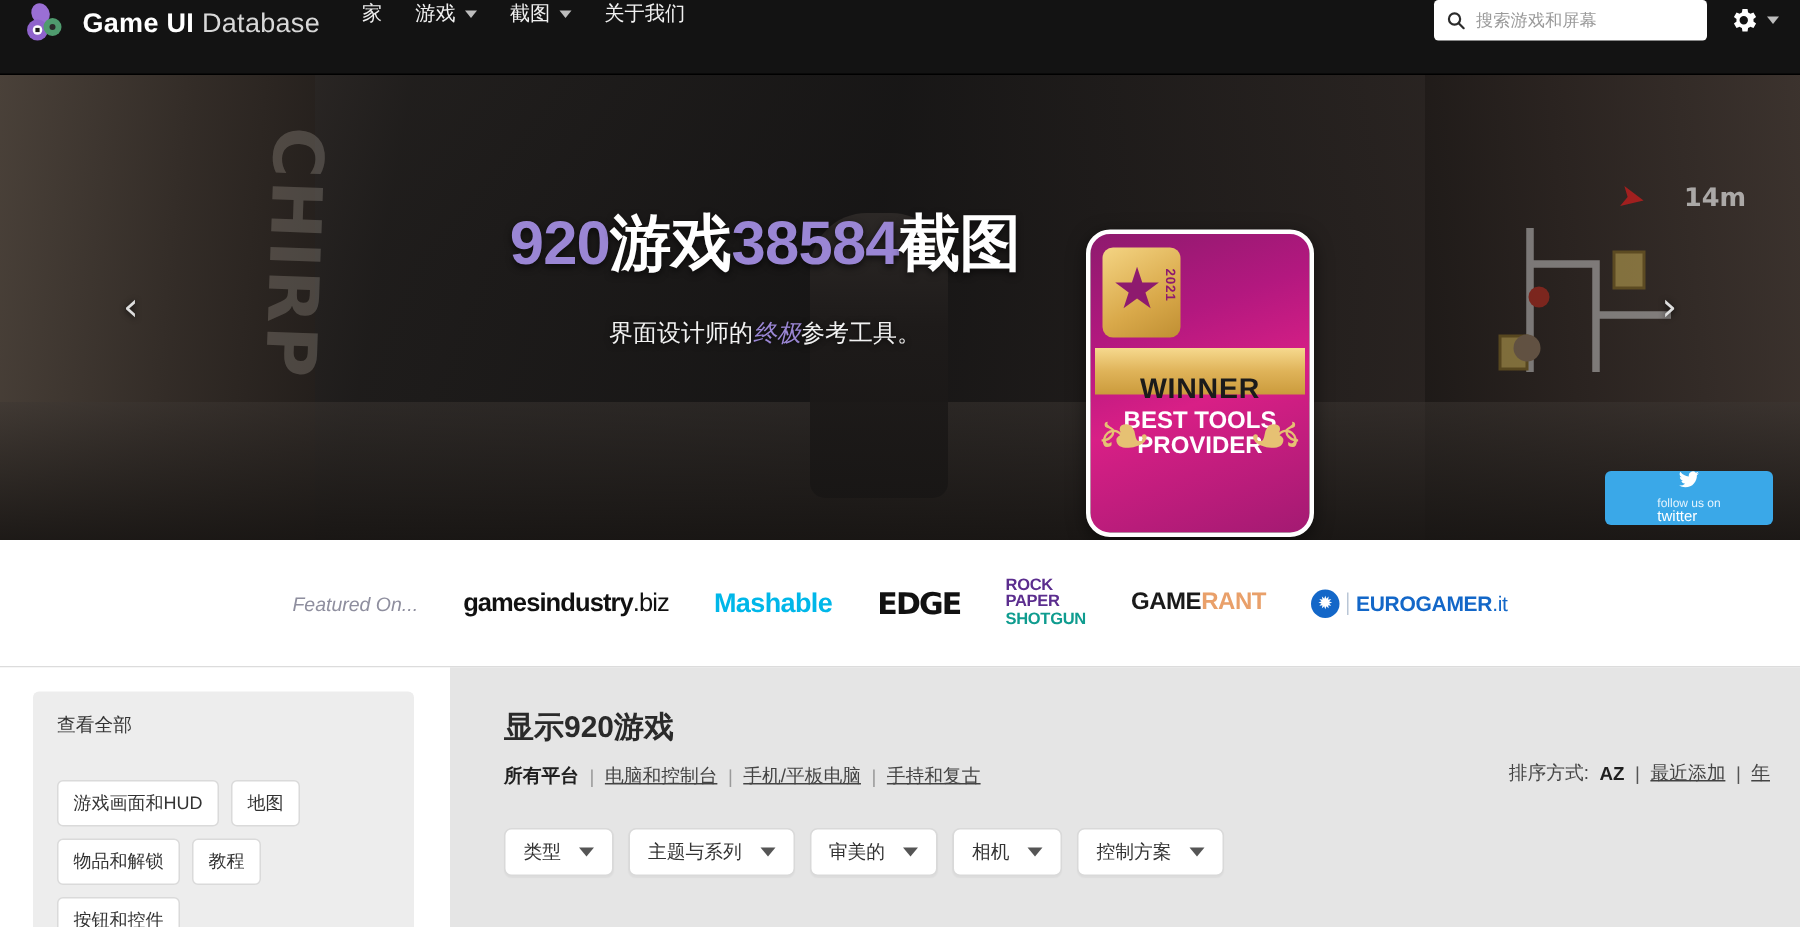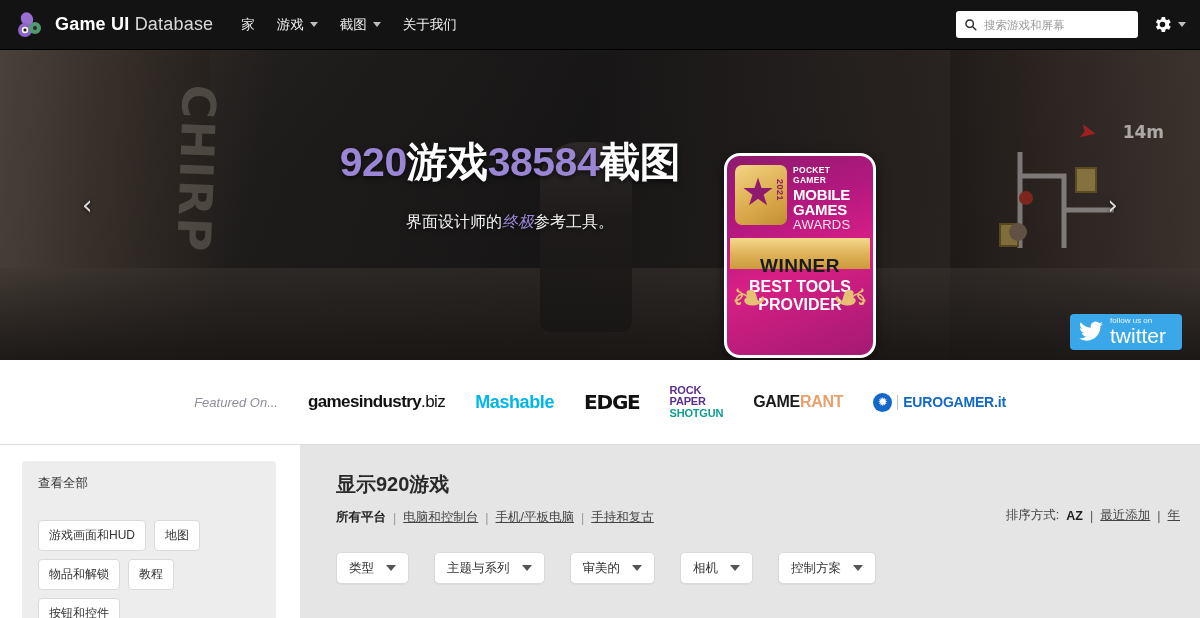--- a/index.html
+++ b/index.html
@@ -9,21 +9,21 @@
     font-family: "Liberation Sans", sans-serif;
     background: #ffffff;
   }
 
   
   .header {
     position: relative;
     height: 50px;
     background: #131313;
     display: flex;
-    align-items: center;
+    align-items: flex-start;
     padding: 0 14px 0 16px;
     border-bottom: 1px solid #000;
   }
   .brand { display: flex; align-items: center; gap: 9px; }
   .logo-icon { width: 30px; height: 30px; display: block; }
   .brand-text {
     font-size: 18px; color: #ffffff; letter-spacing: .2px; white-space: nowrap;
   }
   .brand-text .b { font-weight: bold; }
   .brand-text .l { font-weight: normal; color: #d8d8d8; }
@@ -171,25 +171,25 @@
   .laurel {
     position: absolute; top: -2px; color: #e6c173; font-size: 44px; line-height: 1;
     font-family: "DejaVu Sans", serif;
   }
   .laurel-l { left: 4px; } .laurel-r { right: 4px; transform: scaleX(-1); }
 
   
   .twitter-btn {
     position: absolute; right: 18px; bottom: 10px;
     width: 112px; height: 36px; background: #3aa8e8; border-radius: 4px;
-    display: flex; align-items: center; gap: 6px; padding: 0 8px; cursor: pointer;
+    display: flex; align-items: center; gap: 6px; padding: 0 8px; cursor: pointer; flex-direction: column;
   }
   .tw-text { line-height: 1.05; }
   .tw-small { font-size: 8px; color: #e6f4fd; display: block; }
-  .tw-big { font-size: 21px; color: #ffffff; display: block; margin-top: -1px; }
+  .tw-big { font-size: 10px; color: #ffffff; display: block; margin-top: -1px; }
 
   
   .press {
     height: 85px; background: #ffffff; border-bottom: 1px solid #dcdcdc;
     display: flex; align-items: center; justify-content: center; gap: 30px;
   }
   .featured-on {
     font-size: 13px; color: #8e8e9e; font-style: italic;
   }
   .logo-gi { font-size: 17px; font-weight: bold; color: #111; letter-spacing: -.6px; }
@@ -207,21 +207,21 @@
   .logo-gr { font-size: 16px; font-weight: bold; color: #1a1a1a; letter-spacing: -.3px; }
   .logo-gr .rant { color: #e9a06a; }
   .logo-eg { display: flex; align-items: center; gap: 5px; }
   .eg-globe {
     width: 19px; height: 19px; border-radius: 50%; background: #1367c8;
     display: flex; align-items: center; justify-content: center; color: #fff; font-size: 12px;
     font-family: "DejaVu Sans", sans-serif;
   }
   .eg-bar { width: 1px; height: 15px; background: #b9c6d6; }
   .logo-eg-text { font-size: 14px; font-weight: bold; color: #1367c8; letter-spacing: -.2px; }
-  .logo-eg-text .it { font-weight: bold; }
+  .logo-eg-text .it { font-weight: normal; }
 
   
   .body-wrap { display: flex; height: 173px; }
   .sidebar {
     width: 300px; background: #ffffff; padding: 16px 24px 0 22px;
     flex: 0 0 auto;
   }
   .side-card {
     background: #ededed; border-radius: 4px; padding: 14px 14px 14px 16px;
   }
@@ -247,21 +247,21 @@
   .plat.active { font-weight: bold; text-decoration: none; color: #1f1f1f; }
 
   .sort-row {
     margin-left: auto; margin-top: 36px; font-size: 12.5px; color: #555;
     display: flex; align-items: center; gap: 7px; white-space: nowrap;
   }
   .sort-label { color: #444; }
   .sort-opt { cursor: pointer; text-decoration: underline; color: #444; }
   .sort-opt.active { font-weight: bold; text-decoration: none; color: #1f1f1f; }
 
-  .filter-row { display: flex; gap: 25px; margin-top: 26px; }
+  .filter-row { display: flex; gap: 10px; margin-top: 26px; }
   .filter {
     background: #ffffff; border: 1px solid #d9d9d9; border-radius: 5px;
     height: 32px; padding: 0 12px; display: flex; align-items: center; gap: 12px;
     font-size: 12.5px; color: #333; cursor: pointer; box-shadow: 0 1px 1px rgba(0,0,0,.04);
     white-space: nowrap;
   }
   .fcaret {
     width: 0; height: 0;
     border-left: 5px solid transparent; border-right: 5px solid transparent;
     border-top: 6px solid #555;
@@ -350,26 +350,20 @@
 
   <div class="arrow-btn arrow-left">‹</div>
   <div class="arrow-btn arrow-right">›</div>
 
   <div class="badge">
     <div class="badge-top">
       <div class="badge-star">
         <div class="star-glyph">★</div>
         <div class="badge-year">2021</div>
       </div>
-      <div>
-        <div class="badge-pg">POCKET GAMER</div>
-        <div class="badge-mg">MOBILE</div>
-        <div class="badge-mg">GAMES</div>
-        <div class="badge-aw">AWARDS</div>
-      </div>
     </div>
     <div class="badge-winner-band">
       <span>WINNER</span>
     </div>
     <div class="badge-bottom">
       <div class="laurel laurel-l">❧</div>
       <div class="laurel laurel-r">❧</div>
       <div class="badge-best">BEST TOOLS</div>
       <div class="badge-best">PROVIDER</div>
     </div>

